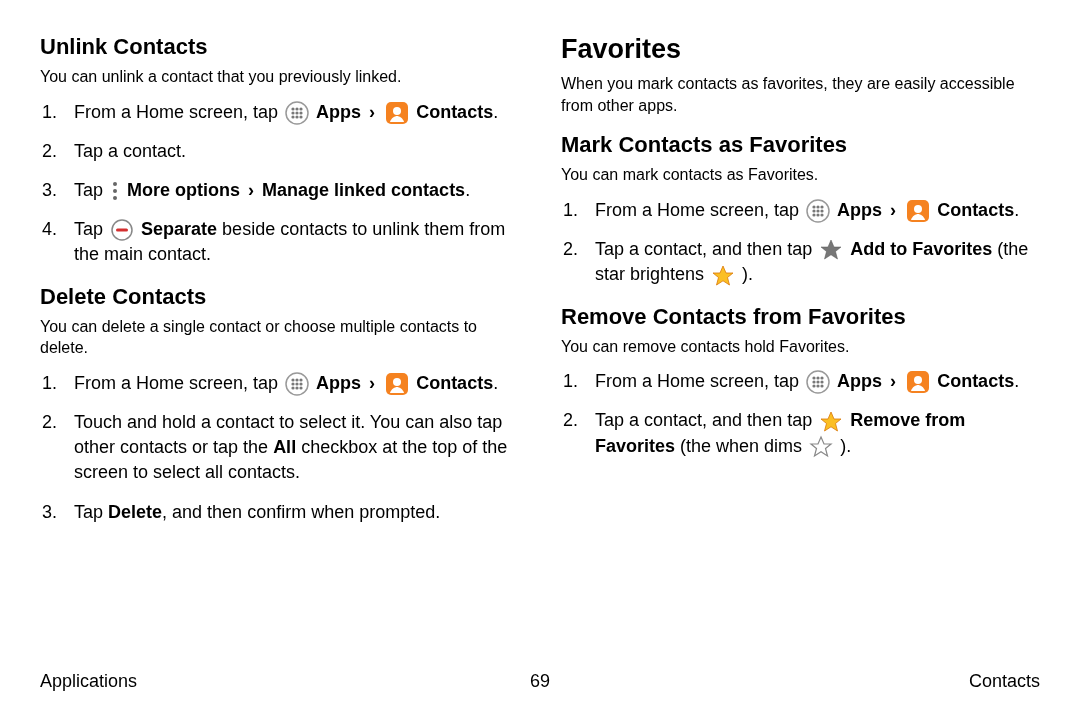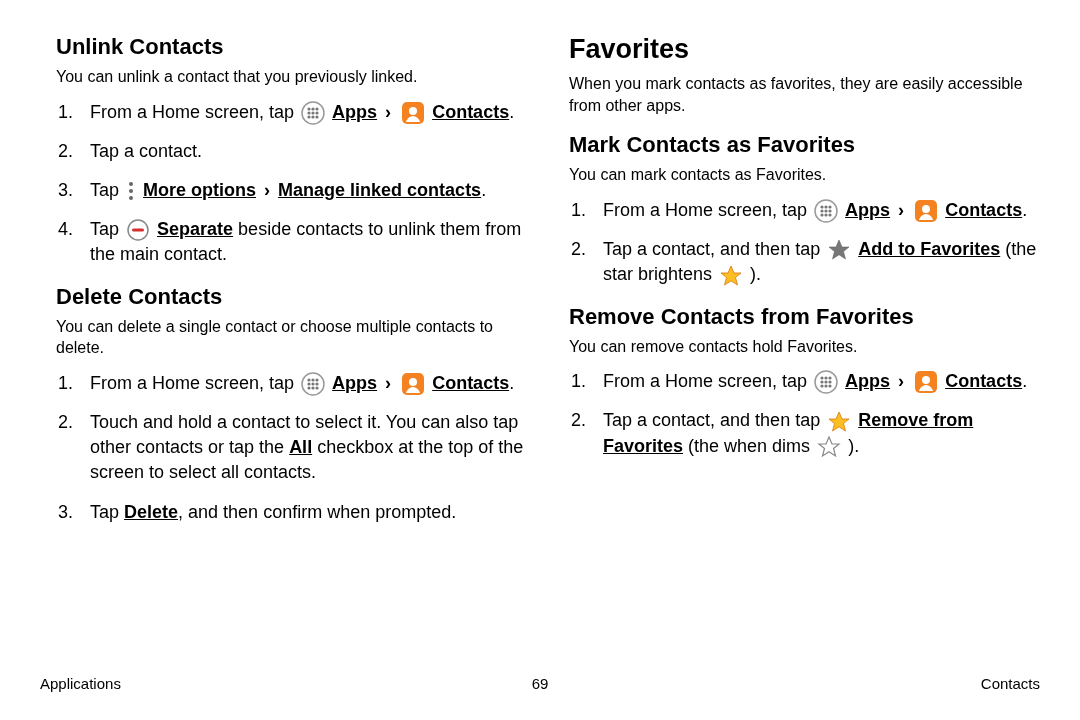--- a/index.html
+++ b/index.html
@@ -1,28 +1,28 @@
 <!DOCTYPE html>
 <html><head>
 <meta charset="utf-8">
 <style>
   * { box-sizing: border-box; margin: 0; padding: 0; }
   html, body { width: 1080px; height: 720px; background: #fff; font-family: Arial, Helvetica, sans-serif; color: #000; }
   .page { width: 1080px; height: 720px; padding: 34px 40px 20px 40px; position: relative; }
-  .columns { display: flex; gap: 42px; margin-left: 16px; }
+  .columns { display: flex; gap: 42px; }
   .col { flex: 1; }
   h1 { font-size: 27px; font-weight: 700; margin-bottom: 8px; }
   h2 { font-size: 22px; font-weight: 700; margin-bottom: 6px; margin-top:16px;}
   .intro { font-size: 16px; line-height: 1.35; margin-bottom: 12px; }
   ol { list-style: none; padding-left: 28px; counter-reset: item; margin-bottom: 12px; }
   ol > li { position: relative; font-size: 18px; line-height: 1.4; margin-bottom: 14px; padding-left: 6px; }
   ol > li::before { counter-increment: item; content: counter(item) "."; position: absolute; left: -26px; top: 0; font-size: 18px; }
-  .footer { position: absolute; bottom: 28px; left: 40px; right: 40px; display: flex; justify-content: space-between; font-size: 15px; color: #000; }
+  .footer { position: absolute; bottom: 28px; left: 40px; right: 40px; display: flex; justify-content: space-between; font-size: 18px; color: #000; }
   .footer .center { position: absolute; left: 50%; transform: translateX(-50%); }
-  b { font-weight: 700; text-decoration: underline; }
+  b { font-weight: 700; }
   .icon { display: inline-flex; vertical-align: middle; margin: 0 2px; }
   .icon svg { display: block; }
   .arrow { display: inline-block; margin: 0 3px; font-weight: 700; }
 </style>
 </head>
 <body>
 
 <div class="page">
   <div class="columns">
 

